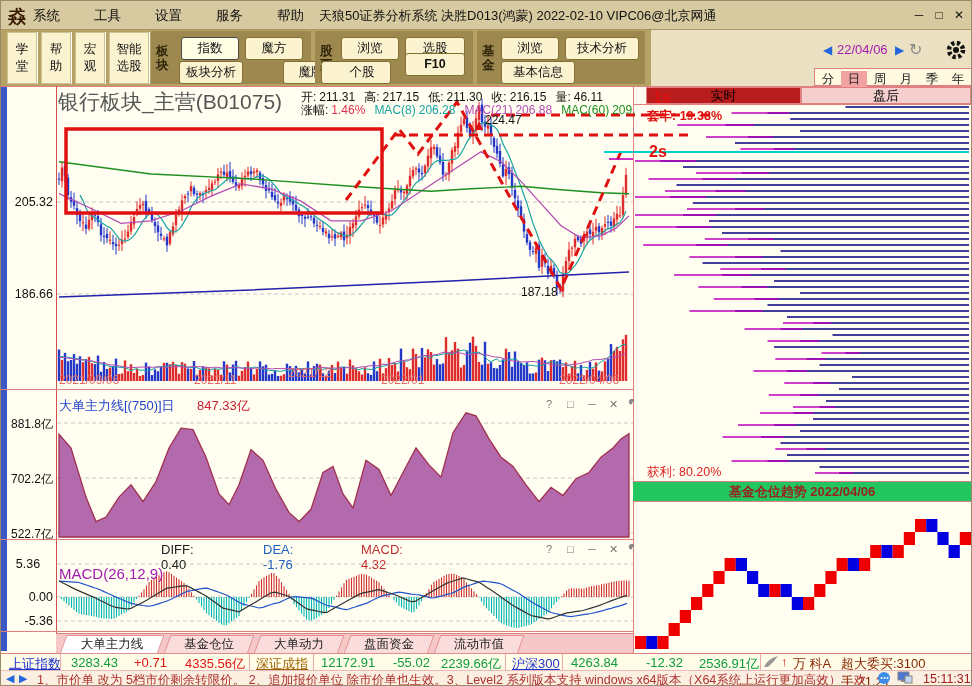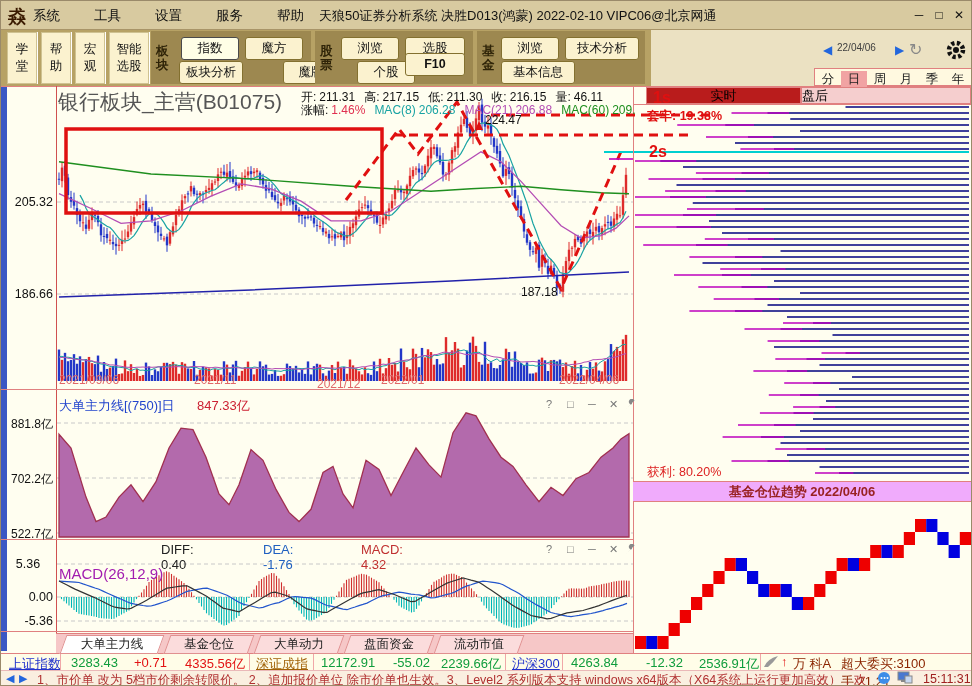--- a/index.html
+++ b/index.html
@@ -85,76 +85,76 @@
     <div class="grp-btn a" style="position: absolute; left: 178px; top: 60px; width: 62px; height: 21px;">板块分析</div>
     <div class="grp-btn a" style="position: absolute; left: 246px; top: 60px; width: 54px; height: 21px; margin-left: 36px;">魔牌</div>
     <div style="position: absolute; left: 314px; top: 30px; width: 158px; height: 53px; background: rgb(157, 136, 80);">
       <div style="position: absolute; left: 5px; top: 50%; transform: translateY(-50%); font-size: 12.5px; font-weight: bold; color: rgb(47, 36, 8); line-height: 14px;">
         <div>股</div>
         <div>票</div>
       </div>
     </div>
     <div class="grp-btn a" style="position: absolute; left: 340px; top: 36px; width: 56px; height: 21px;">浏览</div>
     <div class="grp-btn a" style="position: absolute; left: 404px; top: 36px; width: 58px; height: 21px;">选股</div>
-    <div class="grp-btn a" style="position: absolute; left: 356px; top: 60px; width: 56px; height: 21px;">个股</div>
+    <div class="grp-btn a" style="position: absolute; left: 320px; top: 60px; width: 56px; height: 21px; padding-left: 12px;">个股</div>
     <div class="grp-btn a" style="position: absolute; left: 404px; top: 52px; width: 58px; height: 21px; font-weight: bold;">F10</div>
     <div style="position: absolute; left: 476px; top: 30px; width: 168px; height: 53px; background: rgb(157, 136, 80);">
       <div style="position: absolute; left: 5px; top: 50%; transform: translateY(-50%); font-size: 12.5px; font-weight: bold; color: rgb(47, 36, 8); line-height: 14px;">
         <div>基</div>
         <div>金</div>
       </div>
     </div>
     <div class="grp-btn a" style="position: absolute; left: 500px; top: 36px; width: 56px; height: 21px;">浏览</div>
     <div class="grp-btn a" style="position: absolute; left: 564px; top: 36px; width: 72px; height: 21px;">技术分析</div>
     <div class="grp-btn a" style="position: absolute; left: 500px; top: 60px; width: 72px; height: 21px;">基本信息</div>
   </div>
 
 <span class="a z10" style="left:822px;top:42px;color:#2266DD;font-size:12px">◀</span>
-<span class="a z10" style="left:836px;top:41px;font-size:10px;color:#404040">22/04/06</span>
+<span class="a z10" style="left:836px;top:41px;font-size:13px;color:#a21caf">22/04/06</span>
 <span class="a z10" style="left:894px;top:42px;color:#2266DD;font-size:12px">▶</span>
 <span class="a z10" style="left:908px;top:39px;color:#888;font-size:16px">↻</span>
 <span class="a z10" style="left:944px;top:38px">
   <svg width="22" height="22">
       <circle cx="11" cy="11" r="7" fill="none" stroke="#111" stroke-width="4.5" stroke-dasharray="3.2 2.4"></circle>
       <circle cx="11" cy="11" r="3" fill="#111"></circle>
     </svg>
 </span>
 
 <div class="a z10" id="ptabs" style="left:813px;top:67px;width:158px;height:18px;background:#FFF9E0;border:1px solid #E08080;box-sizing:border-box"><span class="ptab" style="display: inline-block; width: 26px; height: 16px;">分</span><span class="ptab active" style="display: inline-block; width: 26px; height: 16px;">日</span><span class="ptab" style="display: inline-block; width: 26px; height: 16px;">周</span><span class="ptab" style="display: inline-block; width: 26px; height: 16px;">月</span><span class="ptab" style="display: inline-block; width: 26px; height: 16px;">季</span><span class="ptab" style="display: inline-block; width: 26px; height: 16px;">年</span></div>
 
 <div class="a z10" style="left:645px;top:86px;width:155px;height:17px;background:#b91c1c;border:1px solid #E08080;box-sizing:border-box;text-align:center;font-size:13px;line-height:15px">实时</div>
-<div class="a z10" style="left:800px;top:86px;width:170px;height:17px;background:#F5CECE;border:1px solid #E08080;box-sizing:border-box;text-align:left;font-size:13px;line-height:15px">盘后</div>
+<div class="a z10" style="left:800px;top:86px;width:170px;height:17px;background:#F5CECE;border:1px solid #E08080;box-sizing:border-box;text-align:center;font-size:13px;line-height:15px">盘后</div>
 
 <span class="a z10 red-note" style="left:652px;top:88px;font-size:16px">1s</span>
 <span class="a z4 red-note" style="left:646px;top:107px;font-size:12.5px">套牢: 19.38%</span>
 <span class="a z10 red-note" style="left:648px;top:142px;font-size:16px">2s</span>
 <span class="a z10" style="left:646px;top:463px;font-size:12.5px;color:#DD2222">获利: 80.20%</span>
 
-<div class="a z10" style="left:632px;top:481px;width:338px;height:19px;background:#f0abfc;border-bottom:1px solid #E08080;text-align:center;font-size:13px;font-weight:bold;color:#992222;line-height:19px">基金仓位趋势  2022/04/06</div>
+<div class="a z10" style="left:632px;top:481px;width:338px;height:19px;background:#22c55e;border-bottom:1px solid #E08080;text-align:center;font-size:13px;font-weight:bold;color:#992222;line-height:19px">基金仓位趋势  2022/04/06</div>
 
 <div class="a" style="left:56px;top:104px;width:576px;height:280px"></div>
 <div class="a" style="left:56px;top:312px;width:576px;height:70px"></div>
 <div class="a" style="left:633px;top:104px;width:337px;height:375px"></div>
 <div class="a" style="left:633px;top:500px;width:337px;height:152px"></div>
 <div class="a" style="left:56px;top:410px;width:576px;height:128px"></div>
 <div class="a" style="left:56px;top:556px;width:576px;height:74px"></div>
 
 <span class="a z10" style="left:57px;top:87px;font-size:21px;color:#555">银行板块_主营(B01075)</span>
 <div class="a z10" id="info1" style="left:300px;top:88px;font-size:12px;white-space:nowrap"><span style="color: rgb(17, 17, 17); margin-right: 3px;">开:</span><span style="color: rgb(17, 17, 17); margin-right: 9px;">211.31</span><span style="color: rgb(17, 17, 17); margin-right: 3px;">高:</span><span style="color: rgb(17, 17, 17); margin-right: 9px;">217.15</span><span style="color: rgb(17, 17, 17); margin-right: 3px;">低:</span><span style="color: rgb(17, 17, 17); margin-right: 9px;">211.30</span><span style="color: rgb(17, 17, 17); margin-right: 3px;">收:</span><span style="color: rgb(17, 17, 17); margin-right: 9px;">216.15</span><span style="color: rgb(17, 17, 17); margin-right: 3px;">量:</span><span style="color: rgb(17, 17, 17); margin-right: 9px;">46.11</span></div>
 <div class="a z10" id="info2" style="left:300px;top:101px;font-size:12px;white-space:nowrap"><span style="color: rgb(17, 17, 17); margin-right: 3px;">涨幅:</span><span style="color: rgb(224, 48, 80); margin-right: 9px;">1.46%</span><span style="color: rgb(25, 163, 163); margin-right: 3px;">MAC(8)</span><span style="color: rgb(25, 163, 163); margin-right: 9px;">206.28</span><span style="color: rgb(180, 77, 180); margin-right: 3px;">MAC(21)</span><span style="color: rgb(180, 77, 180); margin-right: 9px;">206.88</span><span style="color: rgb(31, 143, 31); margin-right: 3px;">MAC(60)</span><span style="color: rgb(31, 143, 31); margin-right: 9px;">209.</span></div>
 <span class="a z10" style="left:484px;top:112px;font-size:12px;color:#111">224.47</span>
 <span class="a z10" style="left:520px;top:284px;font-size:12px;color:#111">187.18</span>
 <div class="a z10" id="ylabels-main">
     <div class="axis-lbl a" style="position: absolute; left: 2px; top: 194px;">205.32</div>
     <div class="axis-lbl a" style="position: absolute; left: 2px; top: 286px;">186.66</div>
   </div>
 <div class="a z10" id="xlabels-main">
     <span class="xdate a" style="position: absolute; left: 58px; top: 372px;">2021/09/06</span>
     <span class="xdate a" style="position: absolute; left: 193px; top: 372px;">2021/11</span>
-    <span class="xdate a" style="position: absolute; left: 287px; top: 376px; padding-left: 29px;">2021/12</span>
+    <span class="xdate a" style="position: absolute; left: 287px; top: 365px;">2021/12</span>
     <span class="xdate a" style="position: absolute; left: 380px; top: 372px;">2022/01</span>
     <span class="xdate a" style="position: absolute; left: 558px; top: 372px;">2022/04/06</span>
   </div>
 
 <span class="a z10" style="left:58px;top:396px;font-size:13px;color:#2244CC">大单主力线[(750)]日</span>
 <span class="a z10" style="left:196px;top:396px;font-size:13px;color:#CC2233">847.33亿</span>
 <div class="a z10" id="dadan-icons">
     <span class="panel-icon a" style="position: absolute; left: 545px; top: 397px;">?</span>
     <span class="panel-icon a" style="position: absolute; left: 566px; top: 397px;">□</span>
     <span class="panel-icon a" style="position: absolute; left: 587px; top: 397px;">─</span>

